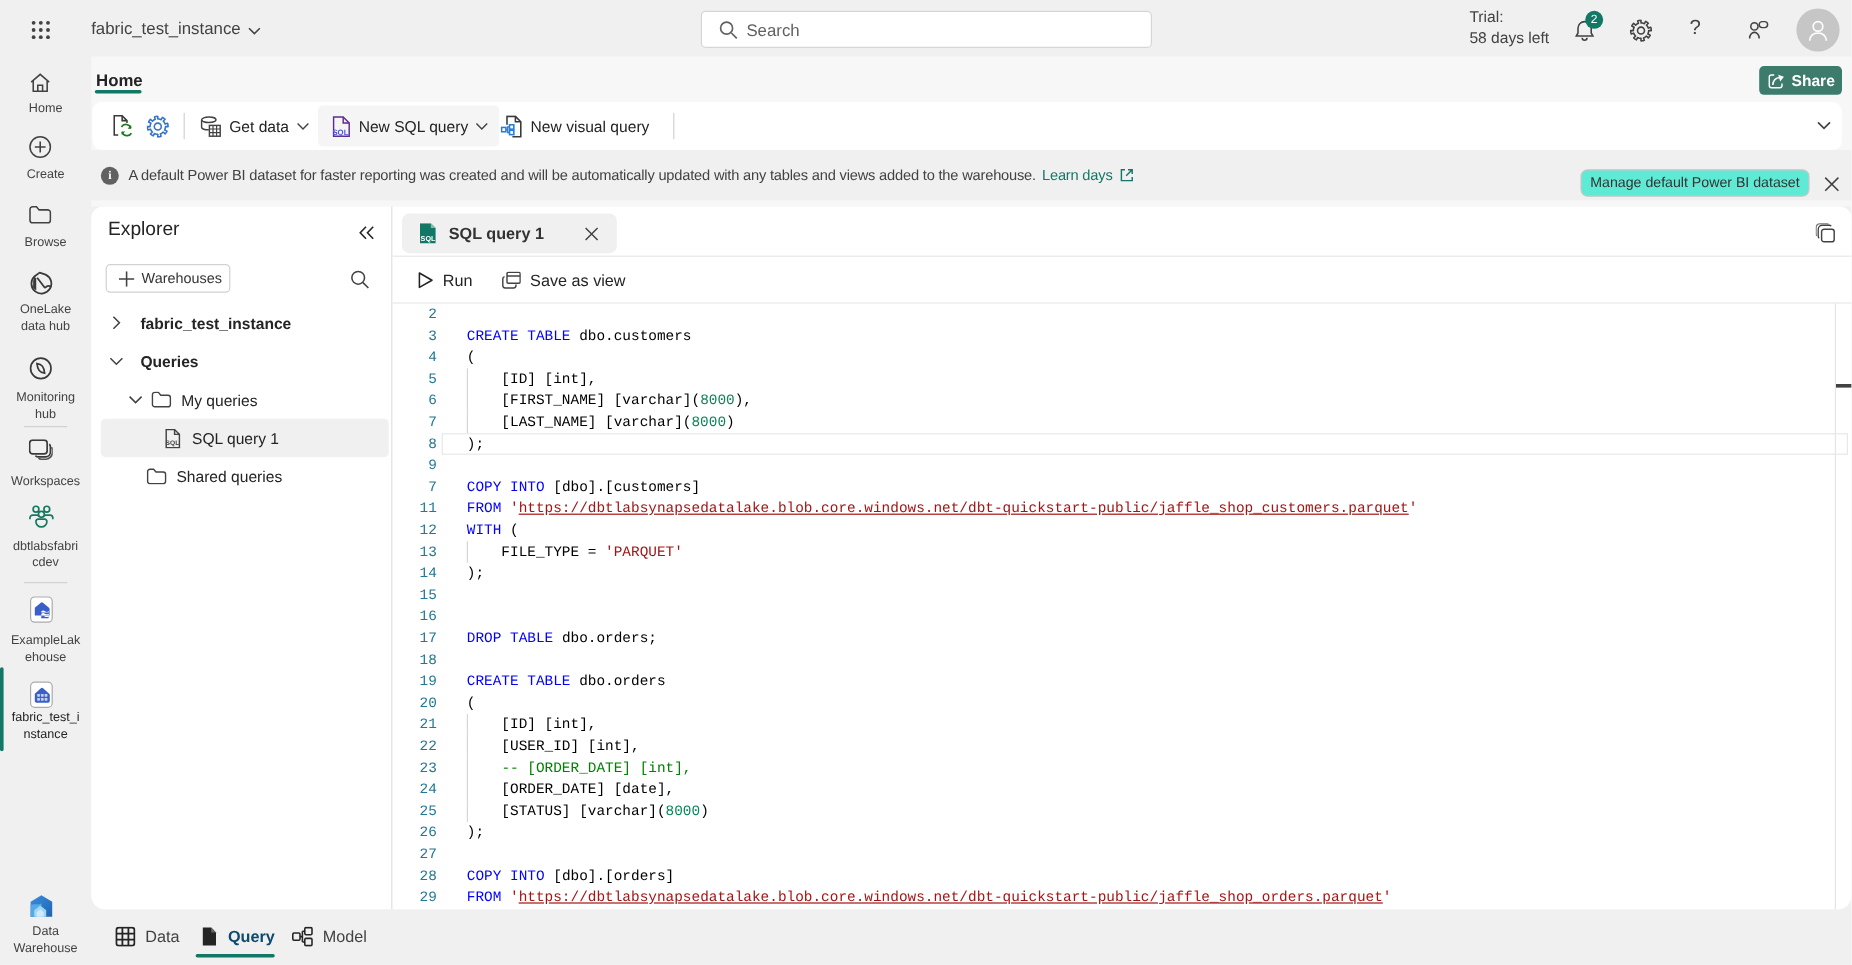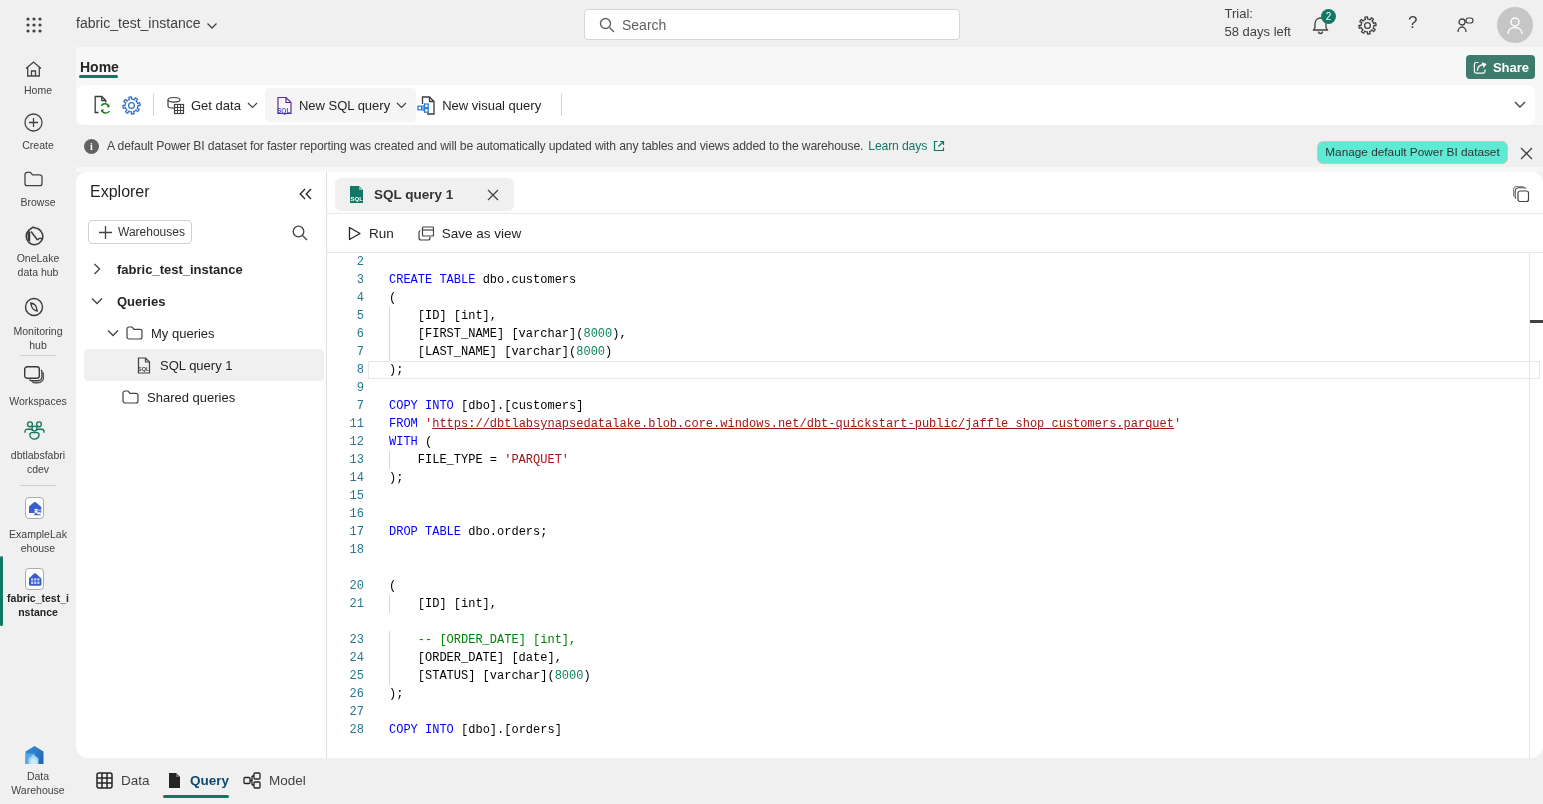--- a/index.html
+++ b/index.html
@@ -169,21 +169,21 @@
         <g fill="#c3d0f0">
           <rect x="3" y="6.3" width="2.3" height="2.3" rx=".4"></rect>
           <rect x="6.1" y="6.3" width="2.3" height="2.3" rx=".4"></rect>
           <rect x="9.2" y="6.3" width="2.3" height="2.3" rx=".4"></rect>
           <rect x="3" y="9.6" width="2.3" height="2.3" rx=".4"></rect>
           <rect x="6.1" y="9.6" width="2.3" height="2.3" rx=".4"></rect>
           <rect x="9.2" y="9.6" width="2.3" height="2.3" rx=".4"></rect>
         </g>
       </svg>
   </div>
-  <div class="abs rlabel" style="top:544px;font-weight:bold;color:#242424">fabric_test_i<br>nstance</div>
+  <div class="abs rlabel" style="top:544px;font-weight:normal;color:#242424">fabric_test_i<br>nstance</div>
   <svg class="abs" style="left:24px;top:698px" width="21" height="20" viewBox="0 0 21 20">
       <defs>
         <linearGradient id="dwg" x1="0" y1="0" x2="1" y2="1">
           <stop offset="0" stop-color="#3b8ede"></stop>
           <stop offset="1" stop-color="#1e64b0"></stop>
         </linearGradient>
       </defs>
       <path d="M1.5 6.5L10.5 1l9 5.5V19h-18z" fill="url(#dwg)"></path>
       <path d="M1.5 19V9c3.5-1.5 6 .8 9-1.3V19z" fill="#57a8e4"></path>
       <path d="M4.5 19v-5.5l5-4 5 4V19z" fill="#9ed6f4"></path>
@@ -364,28 +364,31 @@
       <div class="cl" style="position:absolute;top:126px;width:100%"><span class="ln">9</span><span class="ct"></span></div>
       <div class="cl" style="position:absolute;top:144px;width:100%"><span class="ln">7</span><span class="ct"><span class="kw">COPY</span> <span class="kw">INTO</span> [dbo].[customers]</span></div>
       <div class="cl" style="position:absolute;top:162px;width:100%"><span class="ln">11</span><span class="ct"><span class="kw">FROM</span> <span class="str">'<span class="url">https://dbtlabsynapsedatalake.blob.core.windows.net/dbt-quickstart-public/jaffle_shop_customers.parquet</span>'</span></span></div>
       <div class="cl" style="position:absolute;top:180px;width:100%"><span class="ln">12</span><span class="ct"><span class="kw">WITH</span> (</span></div>
       <div class="cl" style="position:absolute;top:198px;width:100%"><span class="ln">13</span><span class="ct">    FILE_TYPE = <span class="str">'PARQUET'</span></span><span style="position:absolute;left:62px;top:0;width:1px;height:18px;background:#d6d6d6"></span></div>
       <div class="cl" style="position:absolute;top:216px;width:100%"><span class="ln">14</span><span class="ct">);</span></div>
       <div class="cl" style="position:absolute;top:234px;width:100%"><span class="ln">15</span><span class="ct"></span></div>
       <div class="cl" style="position:absolute;top:252px;width:100%"><span class="ln">16</span><span class="ct"></span></div>
       <div class="cl" style="position:absolute;top:270px;width:100%"><span class="ln">17</span><span class="ct"><span class="kw">DROP</span> <span class="kw">TABLE</span> dbo.orders;</span></div>
       <div class="cl" style="position:absolute;top:288px;width:100%"><span class="ln">18</span><span class="ct"></span></div>
+      <div class="cl" style="position:absolute;top:306px;width:100%"><span class="ln">19</span><span class="ct"><span class="kw">CREATE</span> <span class="kw">TABLE</span> dbo.orders</span></div>
       <div class="cl" style="position:absolute;top:324px;width:100%"><span class="ln">20</span><span class="ct">(</span></div>
       <div class="cl" style="position:absolute;top:342px;width:100%"><span class="ln">21</span><span class="ct">    [ID] [int],</span><span style="position:absolute;left:62px;top:0;width:1px;height:18px;background:#d6d6d6"></span></div>
+      <div class="cl" style="position:absolute;top:360px;width:100%"><span class="ln">22</span><span class="ct">    [USER_ID] [int],</span><span style="position:absolute;left:62px;top:0;width:1px;height:18px;background:#d6d6d6"></span></div>
       <div class="cl" style="position:absolute;top:378px;width:100%"><span class="ln">23</span><span class="ct">    <span class="cm">-- [ORDER_DATE] [int],</span></span><span style="position:absolute;left:62px;top:0;width:1px;height:18px;background:#d6d6d6"></span></div>
       <div class="cl" style="position:absolute;top:396px;width:100%"><span class="ln">24</span><span class="ct">    [ORDER_DATE] [date],</span><span style="position:absolute;left:62px;top:0;width:1px;height:18px;background:#d6d6d6"></span></div>
       <div class="cl" style="position:absolute;top:414px;width:100%"><span class="ln">25</span><span class="ct">    [STATUS] [varchar](<span class="num">8000</span>)</span><span style="position:absolute;left:62px;top:0;width:1px;height:18px;background:#d6d6d6"></span></div>
       <div class="cl" style="position:absolute;top:432px;width:100%"><span class="ln">26</span><span class="ct">);</span></div>
       <div class="cl" style="position:absolute;top:450px;width:100%"><span class="ln">27</span><span class="ct"></span></div>
       <div class="cl" style="position:absolute;top:468px;width:100%"><span class="ln">28</span><span class="ct"><span class="kw">COPY</span> <span class="kw">INTO</span> [dbo].[orders]</span></div>
+      <div class="cl" style="position:absolute;top:486px;width:100%"><span class="ln">29</span><span class="ct"><span class="kw">FROM</span> <span class="str">'<span class="url">https://dbtlabsynapsedatalake.blob.core.windows.net/dbt-quickstart-public/jaffle_shop_orders.parquet</span>'</span></span></div>
     </div>
 
   <div class="abs" style="left:292px;top:188.5px;width:1172px;height:18px;border:1px solid #e8e8e8"></div>
 
   <div class="abs" style="left:1453px;top:81px;width:1px;height:505px;background:#e5e5e5"></div>
   <div class="abs" style="left:1454px;top:148px;width:13px;height:3px;background:#424242"></div>
 </div>
 
 <div class="abs" id="bottombar">
   <div class="abs btab" style="left:20px;top:14px"><svg width="17" height="17">

